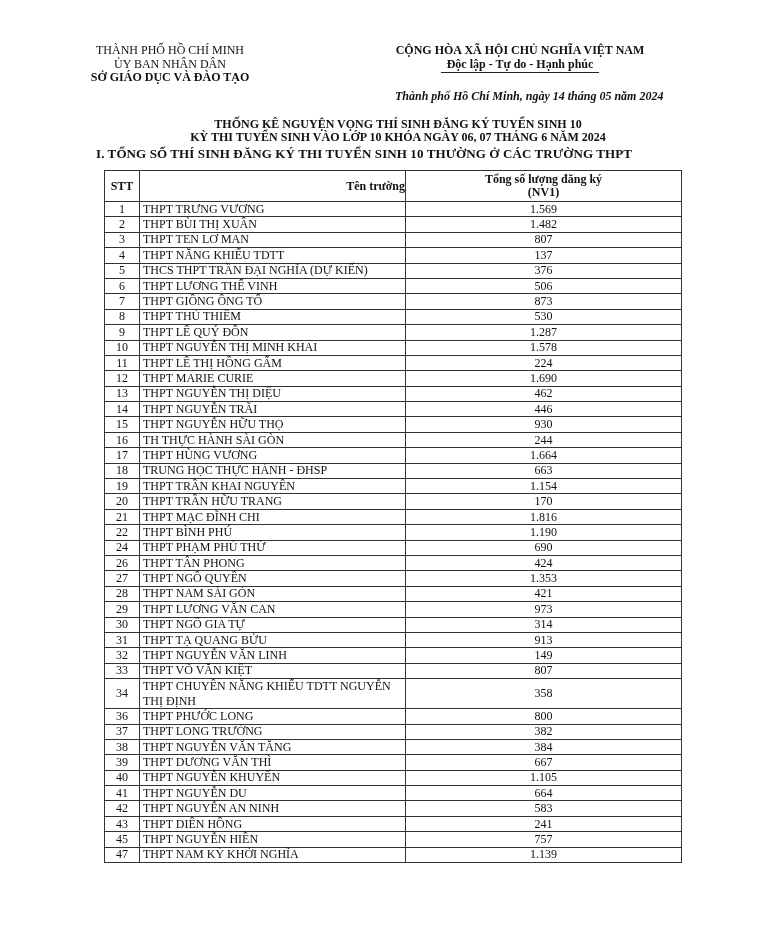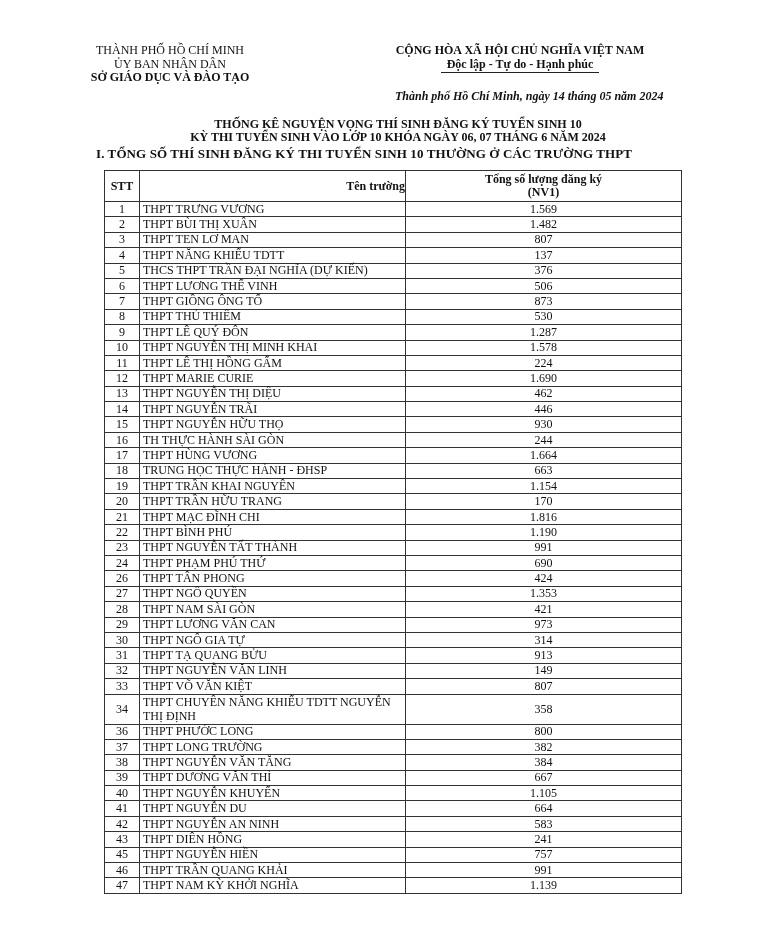--- a/index.html
+++ b/index.html
@@ -160,25 +160,20 @@
         <td class="c-stt">21</td>
         <td class="c-name">THPT MẠC ĐĨNH CHI</td>
         <td class="c-val">1.816</td>
       </tr>
       <tr>
         <td class="c-stt">22</td>
         <td class="c-name">THPT BÌNH PHÚ</td>
         <td class="c-val">1.190</td>
       </tr>
       <tr>
-        <td class="c-stt">23</td>
-        <td class="c-name">THPT NGUYỄN TẤT THÀNH</td>
-        <td class="c-val">991</td>
-      </tr>
-      <tr>
         <td class="c-stt">24</td>
         <td class="c-name">THPT PHẠM PHÚ THỨ</td>
         <td class="c-val">690</td>
       </tr>
       <tr>
         <td class="c-stt">26</td>
         <td class="c-name">THPT TÂN PHONG</td>
         <td class="c-val">424</td>
       </tr>
       <tr>
@@ -260,23 +255,18 @@
         <td class="c-stt">43</td>
         <td class="c-name">THPT DIÊN HỒNG</td>
         <td class="c-val">241</td>
       </tr>
       <tr>
         <td class="c-stt">45</td>
         <td class="c-name">THPT NGUYỄN HIỀN</td>
         <td class="c-val">757</td>
       </tr>
       <tr>
-        <td class="c-stt">46</td>
-        <td class="c-name">THPT TRẦN QUANG KHẢI</td>
-        <td class="c-val">991</td>
-      </tr>
-      <tr>
         <td class="c-stt">47</td>
         <td class="c-name">THPT NAM KỲ KHỞI NGHĨA</td>
         <td class="c-val">1.139</td>
       </tr>
     </tbody>
 </table>
 
 </body></html>

